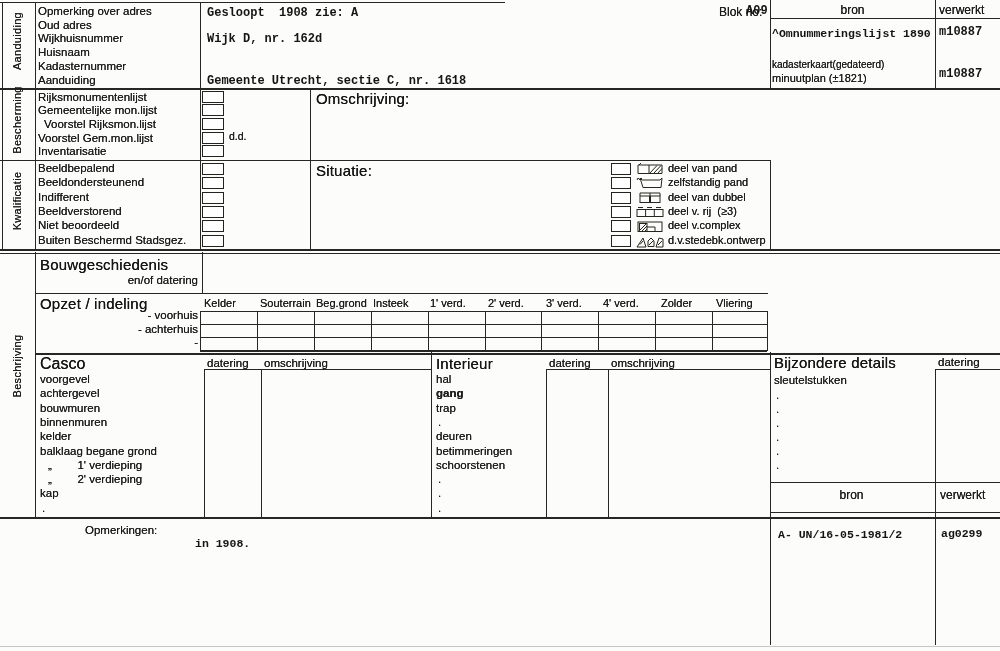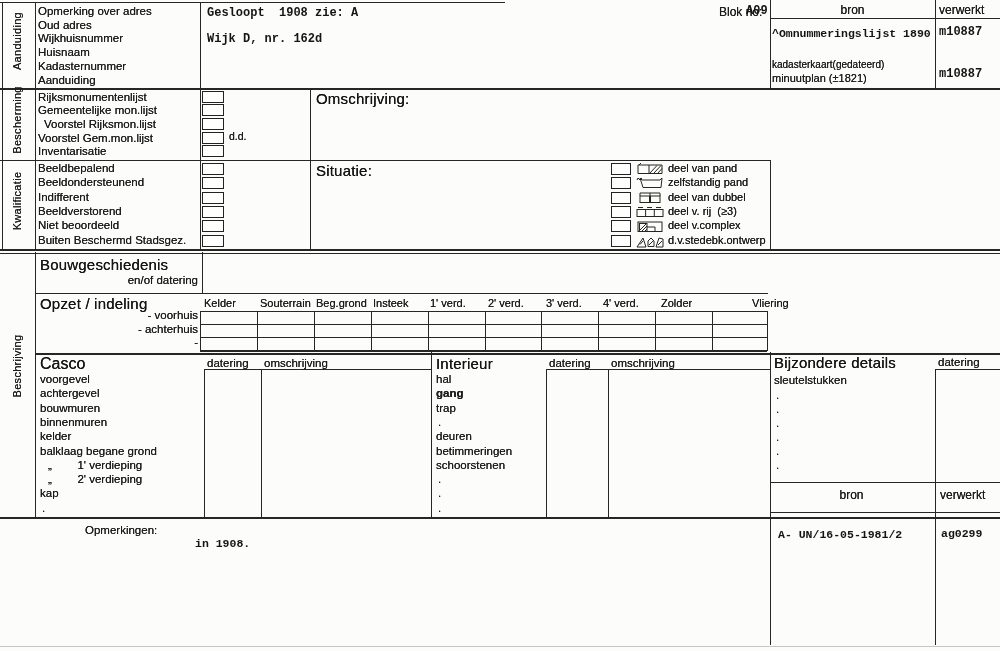--- a/index.html
+++ b/index.html
@@ -78,20 +78,21 @@
 
   <div class="vlabel" style="left:-26px;top:35px;width:86px;">Aanduiding</div>
   <div class="plbl" style="left:38px;top:5px;">Opmerking over adres</div>
   <div class="plbl" style="left:38px;top:18.7px;">Oud adres</div>
   <div class="plbl" style="left:38px;top:32.4px;">Wijkhuisnummer</div>
   <div class="plbl" style="left:38px;top:46.1px;">Huisnaam</div>
   <div class="plbl" style="left:38px;top:59.8px;">Kadasternummer</div>
   <div class="plbl" style="left:38px;top:73.5px;">Aanduiding</div>
   <div class="typed" style="left:207px;top:7px;">Gesloopt  1908 zie: A</div>
   <div class="typed" style="left:207px;top:33px;">Wijk D, nr. 162d</div>
+  <div class="typed" style="left:207px;top:75px;">Gemeente Utrecht, sectie C, nr. 1618</div>
   <div class="plbl" style="left:687px;top:6px;font-size:12px;margin-left:32px;">Blok no:</div>
   <div class="typed" style="left:746px;top:4.5px;">A09</div>
 
   <div class="plbl ctr" style="left:770px;top:4px;width:165px;font-size:12px;">bron</div>
   <div class="plbl" style="left:939px;top:4px;font-size:12px;">verwerkt</div>
   <div class="typed typedsm" style="left:772px;top:27px;">^Omnummeringslijst 1890</div>
   <div class="typed" style="left:939px;top:26px;">m10887</div>
   <div class="plbl" style="left:772px;top:59px;font-size:10px;">kadasterkaart(gedateerd)</div>
   <div class="plbl" style="left:772px;top:72px;font-size:11px;">minuutplan (±1821)</div>
   <div class="typed" style="left:939px;top:68px;">m10887</div>
@@ -205,21 +206,21 @@
   <div class="plbl rt" style="left:100px;top:336px;width:98px;">-</div>
   <div class="plbl" style="left:204px;top:297px;font-size:11px;">Kelder</div>
   <div class="plbl" style="left:260px;top:297px;font-size:11px;">Souterrain</div>
   <div class="plbl" style="left:316px;top:297px;font-size:11px;">Beg.grond</div>
   <div class="plbl" style="left:373px;top:297px;font-size:11px;">Insteek</div>
   <div class="plbl" style="left:430px;top:297px;font-size:11px;">1' verd.</div>
   <div class="plbl" style="left:488px;top:297px;font-size:11px;">2' verd.</div>
   <div class="plbl" style="left:546px;top:297px;font-size:11px;">3' verd.</div>
   <div class="plbl" style="left:603px;top:297px;font-size:11px;">4' verd.</div>
   <div class="plbl" style="left:661px;top:297px;font-size:11px;">Zolder</div>
-  <div class="plbl" style="left:716px;top:297px;font-size:11px;margin-left:36px;">Vliering</div>
+  <div class="plbl" style="left:716px;top:297px;font-size:11px;">Vliering</div>
 
   <div class="phead2" style="left:40px;top:356px;">Casco</div>
   <div class="plbl" style="left:207px;top:357px;">datering</div>
   <div class="plbl" style="left:264px;top:357px;">omschrijving</div>
   <div class="plbl" style="left:40px;top:373px;">voorgevel</div>
   <div class="plbl" style="left:40px;top:387.3px;">achtergevel</div>
   <div class="plbl" style="left:40px;top:401.6px;">bouwmuren</div>
   <div class="plbl" style="left:40px;top:415.9px;">binnenmuren</div>
   <div class="plbl" style="left:40px;top:430.2px;">kelder</div>
   <div class="plbl" style="left:40px;top:444.5px;">balklaag begane grond</div>

